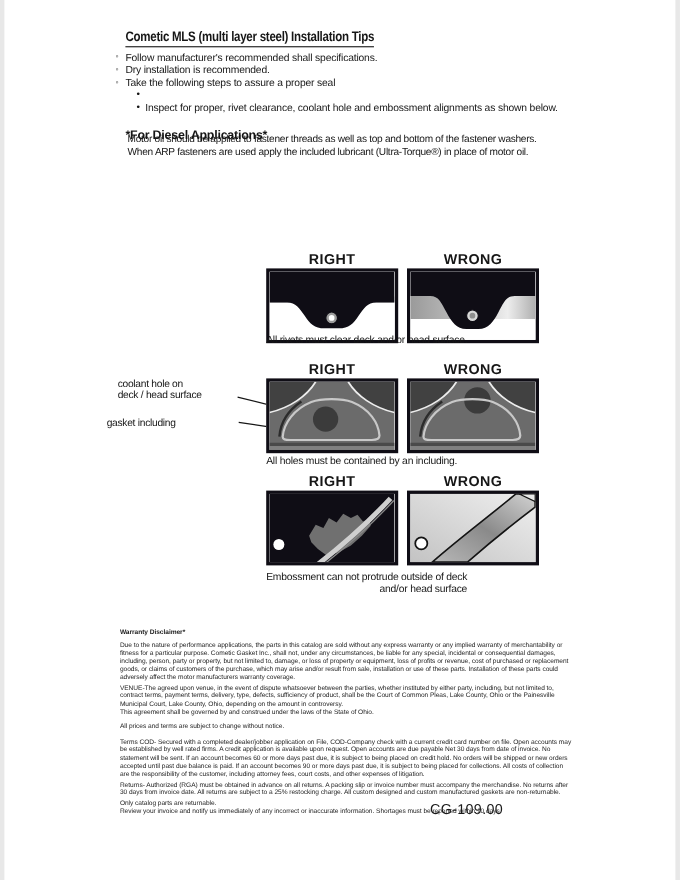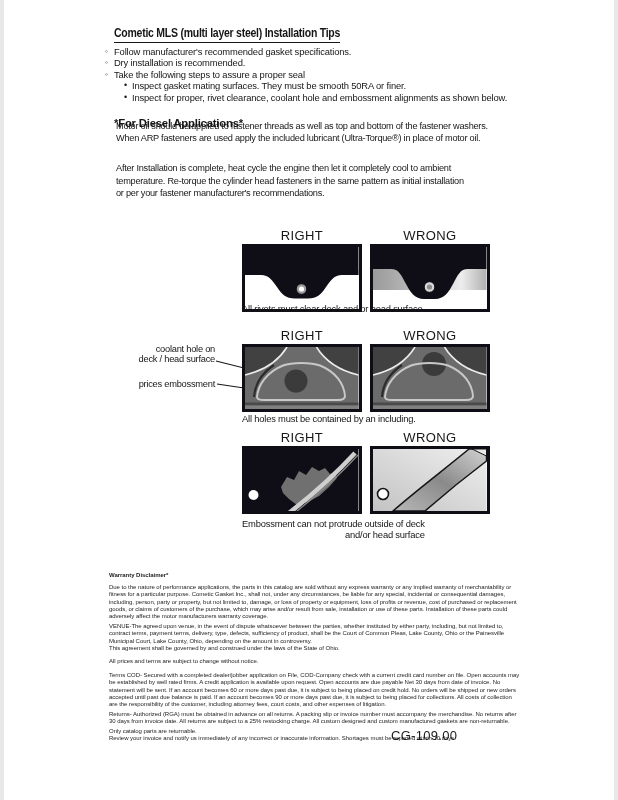--- a/index.html
+++ b/index.html
@@ -26,70 +26,68 @@
   .sub { margin-left:19px; }
   .sub .tip-marker { width:8px; flex:0 0 8px; font-size:9px; }
 
   .diesel-heading { left:110px; top:117px; font-size:11.3px; font-weight:bold; letter-spacing:-0.2px; }
   .para { left:112px; font-size:9.2px; letter-spacing:-0.25px; line-height:12.4px; white-space:nowrap; }
   .para1 { top:120px; line-height:12.2px; }
   .para2 { top:162px; line-height:12.7px; }
   .note  { top:206px; }
 
   .dg-label {
-    width:120px; text-align:center; font-size:13px; font-weight:normal; letter-spacing:0.4px;
+    width:120px; text-align:center; font-size:13px; font-weight:bold; letter-spacing:0.4px;
   }
   .panel {
     width:119.5px; height:68px; border:3px solid #0f0d15; background:#fff;
   }
   .panel svg { display:block; }
   .caption { left:238px; font-size:9.4px; letter-spacing:-0.2px; line-height:10.6px; }
 
-  .ann { text-align:right; font-size:9.3px; letter-spacing:-0.25px; line-height:10px; }
+  .ann { font-size:9.3px; letter-spacing:-0.25px; line-height:10px; }
   .ann-coolant { left:103px; top:344px; width:108px; }
   .ann-emboss  { left:93px;  top:379px; width:118px; }
   .leader { pointer-events:none; }
 
   .legal { left:105px; font-size:6px; line-height:7.3px; letter-spacing:-0.04px; color:#1d1d1d; white-space:nowrap; }
   .legal-heading { font-weight:bold; }
   .footer-code { left:387px; top:728px; font-size:13px; letter-spacing:0.3px; color:#1a1a1a; }
 </style>
 </head>
 <body>
 
 <div class="page">
 
   <div class="abs title">Cometic MLS (multi layer steel) Installation Tips</div>
 
   <div class="abs tips">
     <div class="tip-row">
       <span class="tip-marker">◦</span>
-      <span>Follow manufacturer's recommended gasket specifications.</span>
+      <span>Follow manufacturer's recommended shall specifications.</span>
     </div>
     <div class="tip-row">
       <span class="tip-marker">◦</span>
       <span>Dry installation is recommended.</span>
     </div>
     <div class="tip-row">
       <span class="tip-marker">◦</span>
       <span>Take the following steps to assure a proper seal</span>
     </div>
     <div class="tip-row sub">
       <span class="tip-marker">•</span>
-      <span>Inspect gasket mating surfaces.  They must be smooth 50RA or finer.</span>
     </div>
     <div class="tip-row sub">
       <span class="tip-marker">•</span>
       <span>Inspect for proper, rivet clearance, coolant hole and embossment alignments as shown below.</span>
     </div>
   </div>
 
   <div class="abs diesel-heading">*For Diesel Applications*</div>
   <div class="abs para para1">Motor oil should be applied to fastener threads as well as top and bottom of the fastener washers.<br>When ARP fasteners are used apply the included lubricant (Ultra-Torque®) in place of motor oil.</div>
-  <div class="abs para para2">After Installation is complete, heat cycle the engine then let it completely cool to ambient<br>temperature. Re-torque the cylinder head fasteners in the same pattern as initial installation<br>or per your fastener manufacturer's recommendations.</div>
 
   <div class="abs dg-label" style="left:238px; top:228px;">RIGHT</div>
   <div class="abs dg-label" style="left:366px; top:228px;">WRONG</div>
 
   <div class="abs panel" style="left:238px; top:244px;">
     <svg width="113.5" height="62" viewBox="0 0 113.5 62">
       <rect x="0" y="0" width="113.5" height="62" fill="#ffffff"></rect>
       <polygon points="0,24 31,28 0,28" fill="#b3b3b3"></polygon>
       <polygon points="113.5,22.5 82,28 113.5,28" fill="#bdbdbd"></polygon>
       <path d="M0,0 H113.5 V28 H97 C89,28 86,33 81,40 C76.5,47 72,51.5 63,51.5 L50,51.5 C41,51.5 36.5,47 32,40 C27,33 24,28 16,28 L0,28 Z" fill="#0f0d15"></path>
@@ -113,21 +111,21 @@
       <circle cx="56.5" cy="40" r="5.3" fill="#d8d8d8" stroke="#0f0d15" stroke-width="1"></circle>
       <circle cx="56.5" cy="40" r="2.6" fill="#8e8e8e"></circle>
     </svg>
   </div>
   <div class="abs caption" style="top:304px;">All rivets must clear deck and/or head surface.</div>
 
   <div class="abs dg-label" style="left:238px; top:328px;">RIGHT</div>
   <div class="abs dg-label" style="left:366px; top:328px;">WRONG</div>
 
   <div class="abs ann ann-coolant">coolant hole on<br>deck / head surface</div>
-  <div class="abs ann ann-emboss">prices embossment</div>
+  <div class="abs ann ann-emboss">gasket including</div>
   <svg class="abs leader" style="left:205px; top:355px;" width="92" height="42" viewBox="0 0 92 42">
     <line x1="7" y1="6" x2="87" y2="26" stroke="#161616" stroke-width="1.1"></line>
     <line x1="8" y1="29" x2="55" y2="36" stroke="#161616" stroke-width="1.1"></line>
   </svg>
 
   <div class="abs panel" style="left:238px; top:344px;">
     <svg width="113.5" height="62" viewBox="0 0 113.5 62">
       <rect x="0" y="0" width="113.5" height="62" fill="#6b6b6b"></rect>
       <rect x="0" y="55.5" width="113.5" height="3" fill="#4a4a4a"></rect>
       <rect x="0" y="58.5" width="113.5" height="3.5" fill="#808080"></rect>

